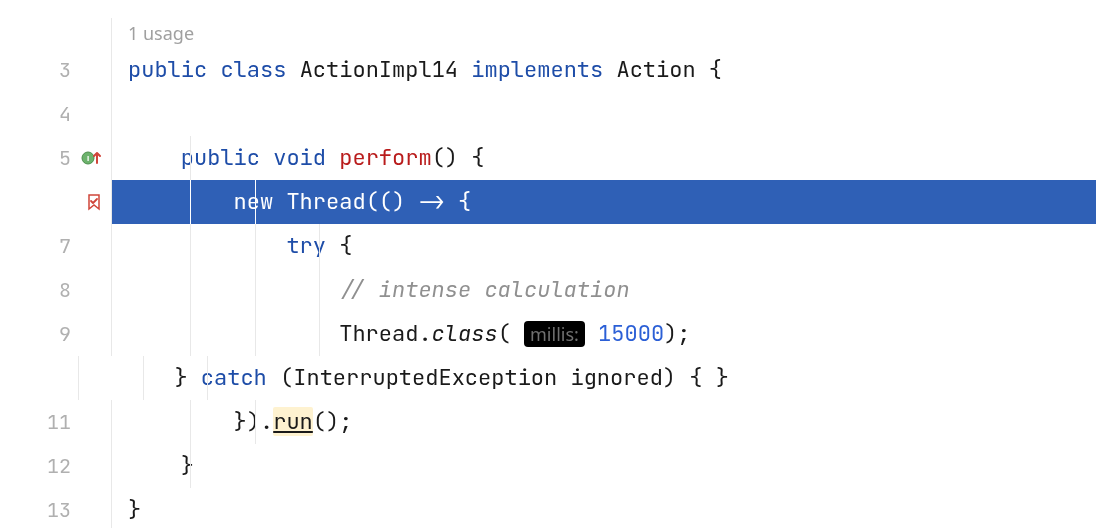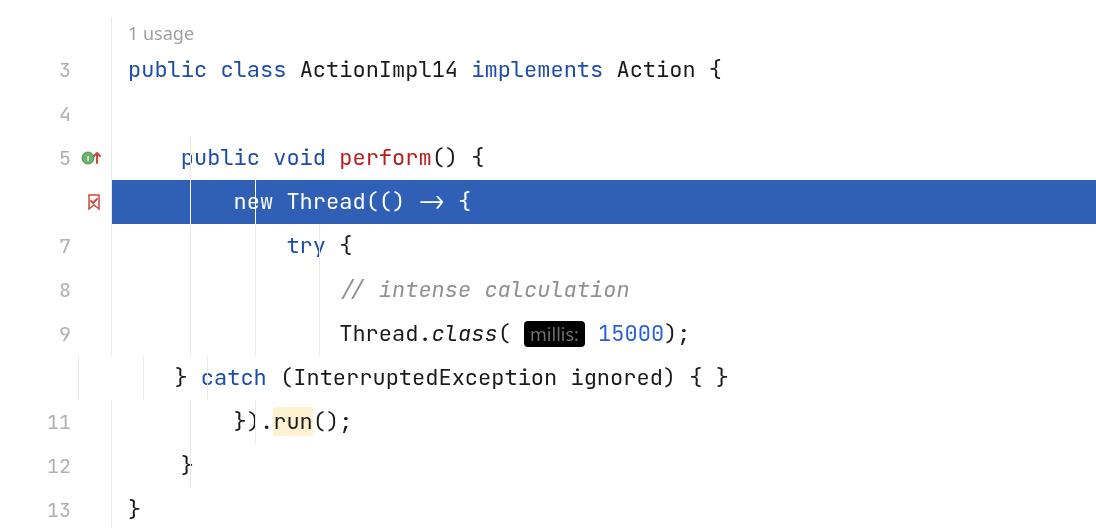--- a/index.html
+++ b/index.html
@@ -77,20 +77,21 @@
     border-radius: 4px;
     padding: 1px 6px;
     font-size: 18px;
     font-family: system-ui, -apple-system, sans-serif;
     color: #707070;
     font-style: normal;
   }
   .k-highlight-method {
     background: #fef2d0;
     border-radius: 2px;
+    text-decoration: underline;
   }
   
   .indent-guide {
     position: absolute;
     top: 0; bottom: 0;
     width: 1px;
     background: #e8e8e8;
   }
   .ig1 { left: 78px; }
   .ig2 { left: 143px; }

